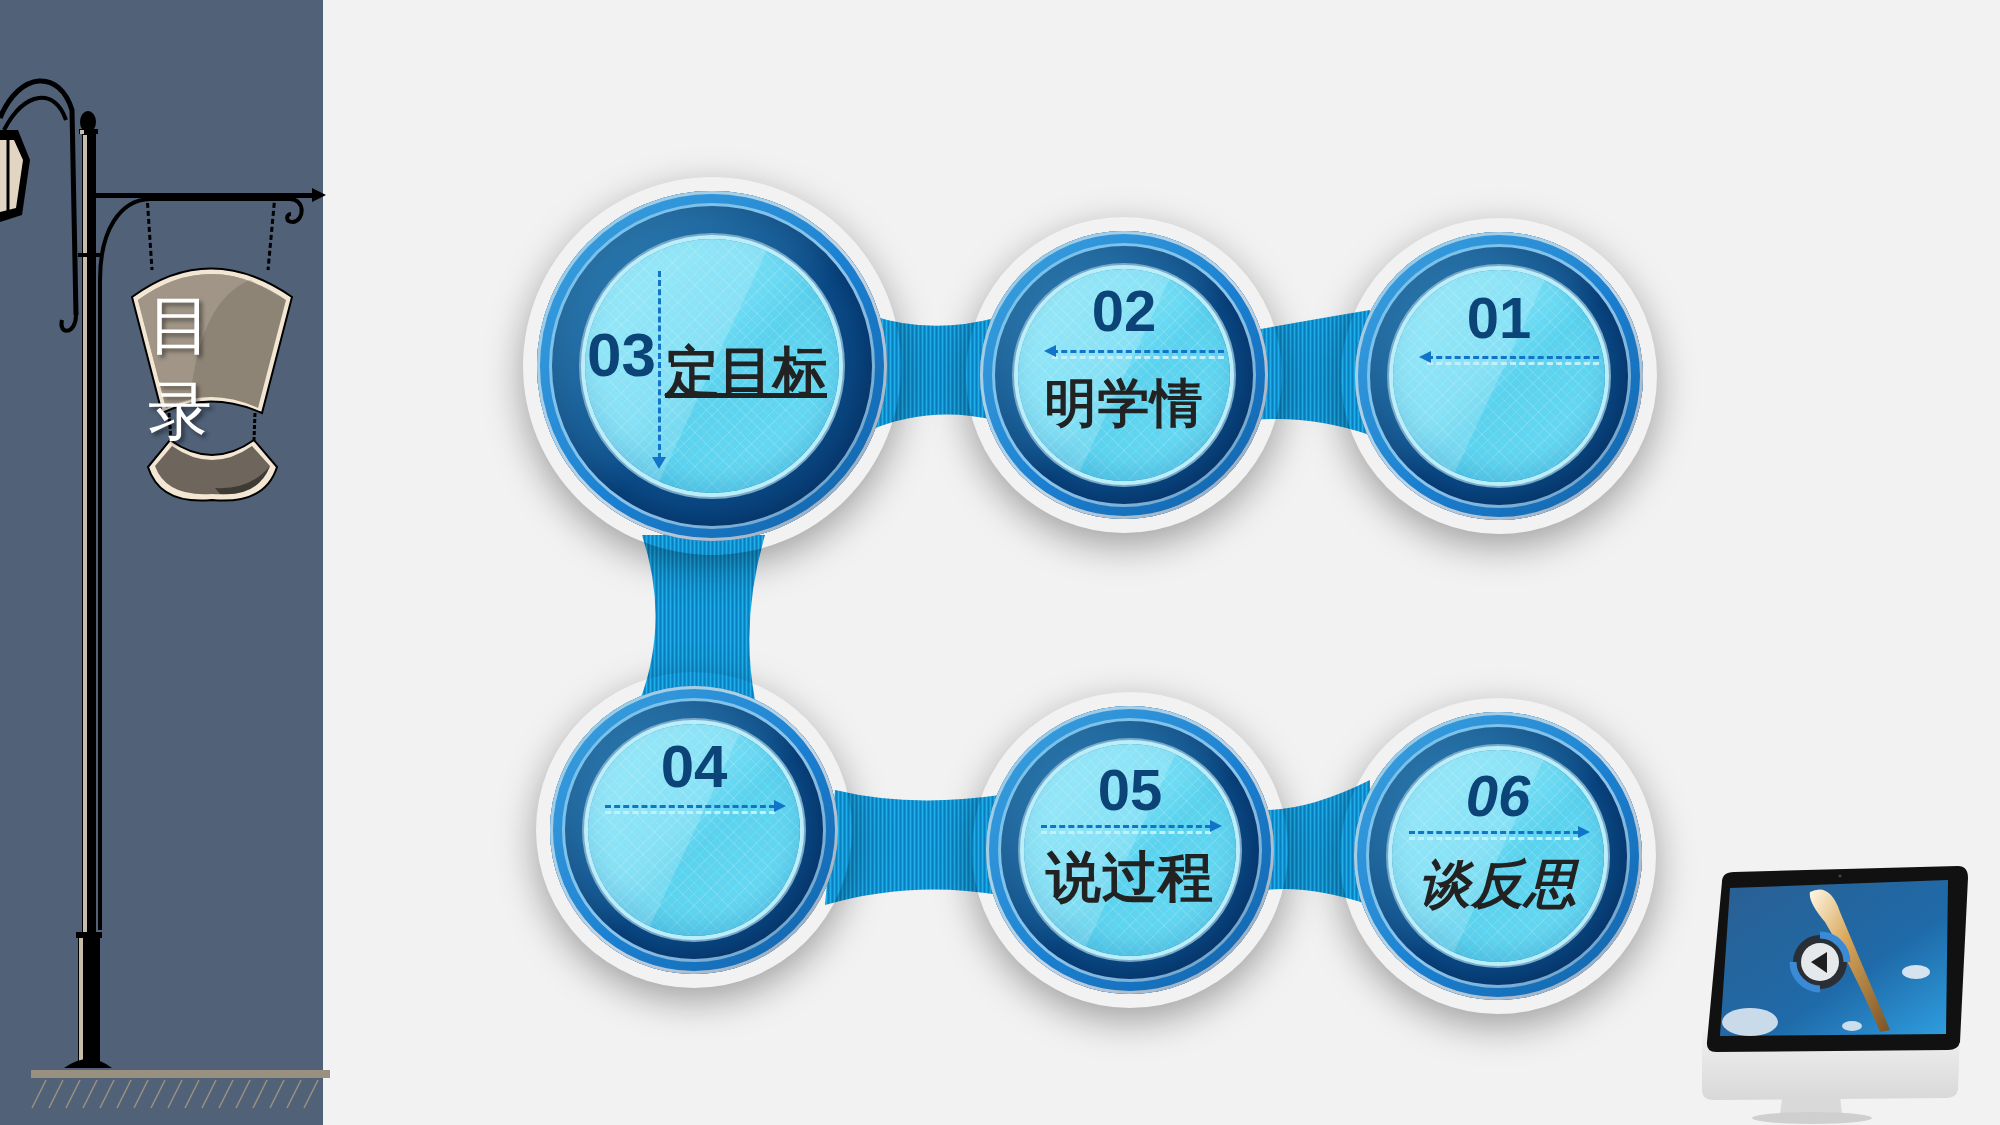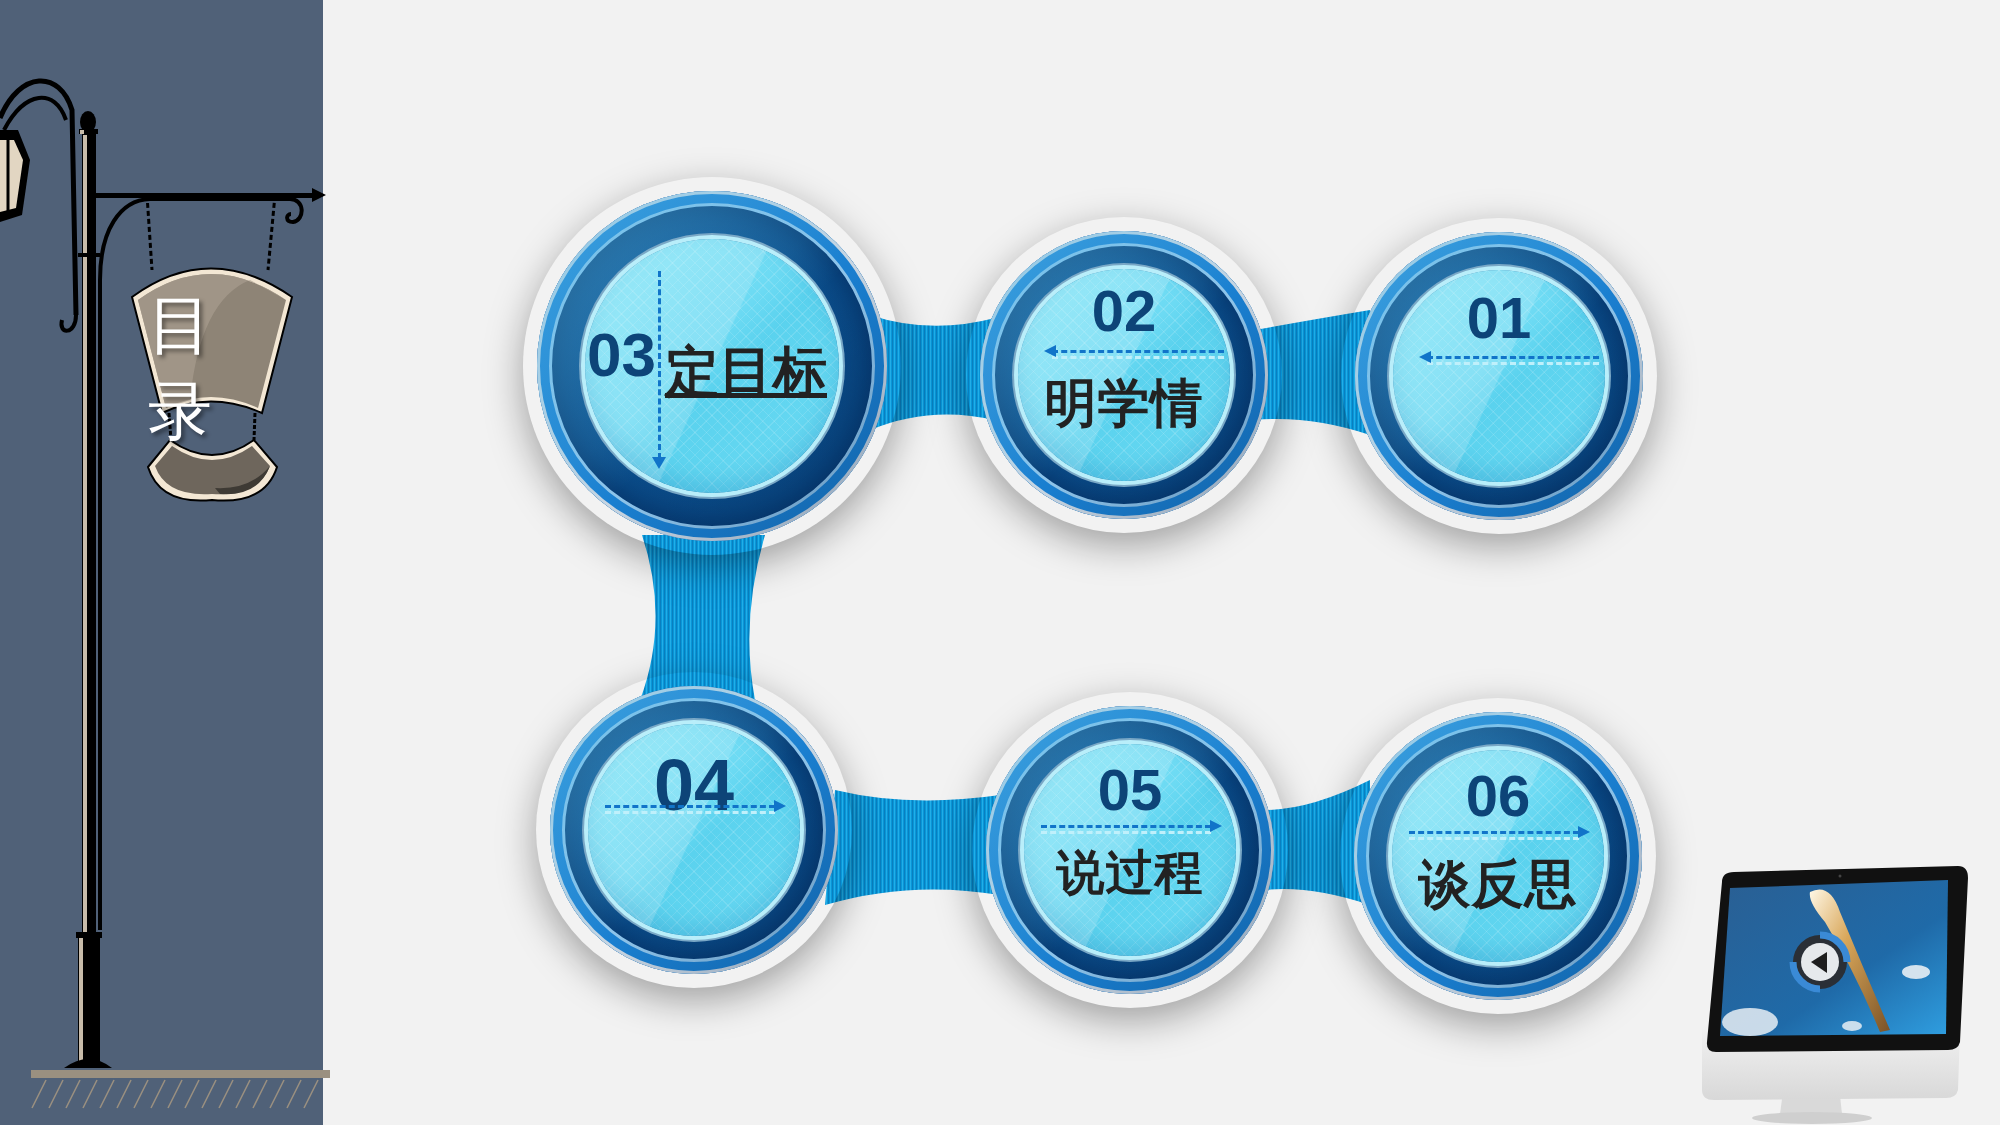--- a/index.html
+++ b/index.html
@@ -172,40 +172,40 @@
     <div class="dash" style="left:72px; top:124px; width:172px;"></div>
     <div class="arrow-l" style="left:64px; top:119px;"></div>
   </div>
 
   <div class="node" style="left:550px; top:686px; width:288px; height:288px;">
     <div class="shadow"></div>
     <div class="ring"></div>
     <div class="face" style="left:38px; top:38px; width:212px; height:212px;">
         <div class="gloss"></div>
       </div>
-    <div class="num" style="top:58px; font-size:72px;">04</div>
+    <div class="num" style="top:46px; font-size:60px;">04</div>
     <div class="dash-under" style="left:55px; top:125px; width:170px;"></div>
     <div class="dash" style="left:55px; top:119px; width:170px;"></div>
     <div class="arrow-r" style="left:224px; top:114px;"></div>
   </div>
 
   <div class="node" style="left:986px; top:706px; width:288px; height:288px;">
     <div class="shadow"></div>
     <div class="ring"></div>
     <div class="face" style="left:38px; top:38px; width:212px; height:212px;">
         <div class="gloss"></div>
       </div>
     <div class="num" style="top:50px; font-size:58px;">05</div>
     <div class="dash-under" style="left:55px; top:125px; width:170px;"></div>
     <div class="dash" style="left:55px; top:119px; width:170px;"></div>
     <div class="arrow-r" style="left:224px; top:114px;"></div>
-    <div class="label" style="top:135px; font-size:48px;">说过程</div>
-  </div>
-
-  <div class="node" style="left:1354px; top:712px; width:288px; height:288px;">
+    <div class="label" style="top:135px; font-size:55px;">说过程</div>
+  </div>
+
+  <div class="node" style="left:1354px; top:712px; width:288px; height:288px;font-style:italic;">
     <div class="shadow"></div>
     <div class="ring"></div>
     <div class="face" style="left:38px; top:38px; width:212px; height:212px;">
         <div class="gloss"></div>
       </div>
     <div class="num" style="top:50px; font-size:58px;">06</div>
     <div class="dash-under" style="left:55px; top:125px; width:170px;"></div>
     <div class="dash" style="left:55px; top:119px; width:170px;"></div>
     <div class="arrow-r" style="left:224px; top:114px;"></div>
     <div class="label" style="top:138px; font-size:52px;">谈反思</div>

